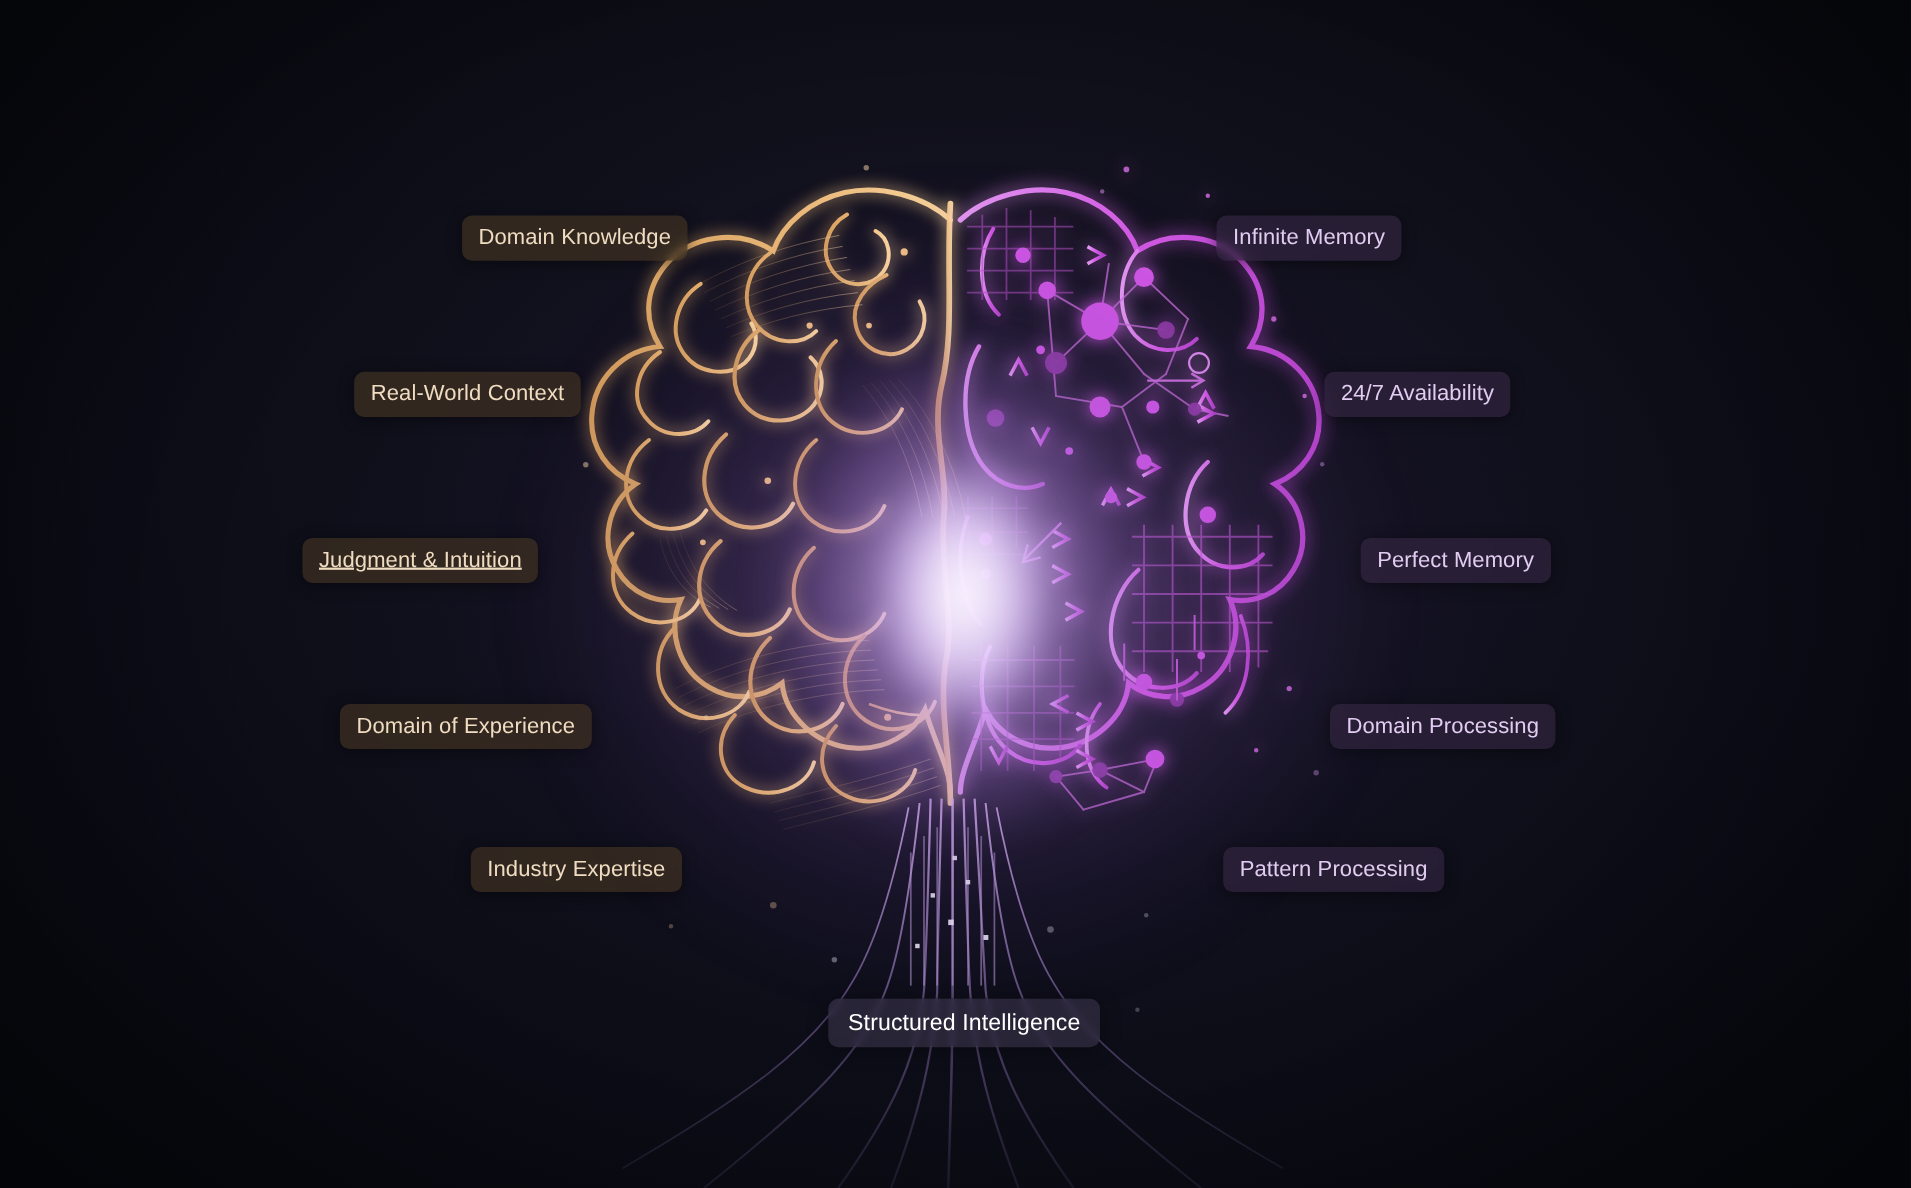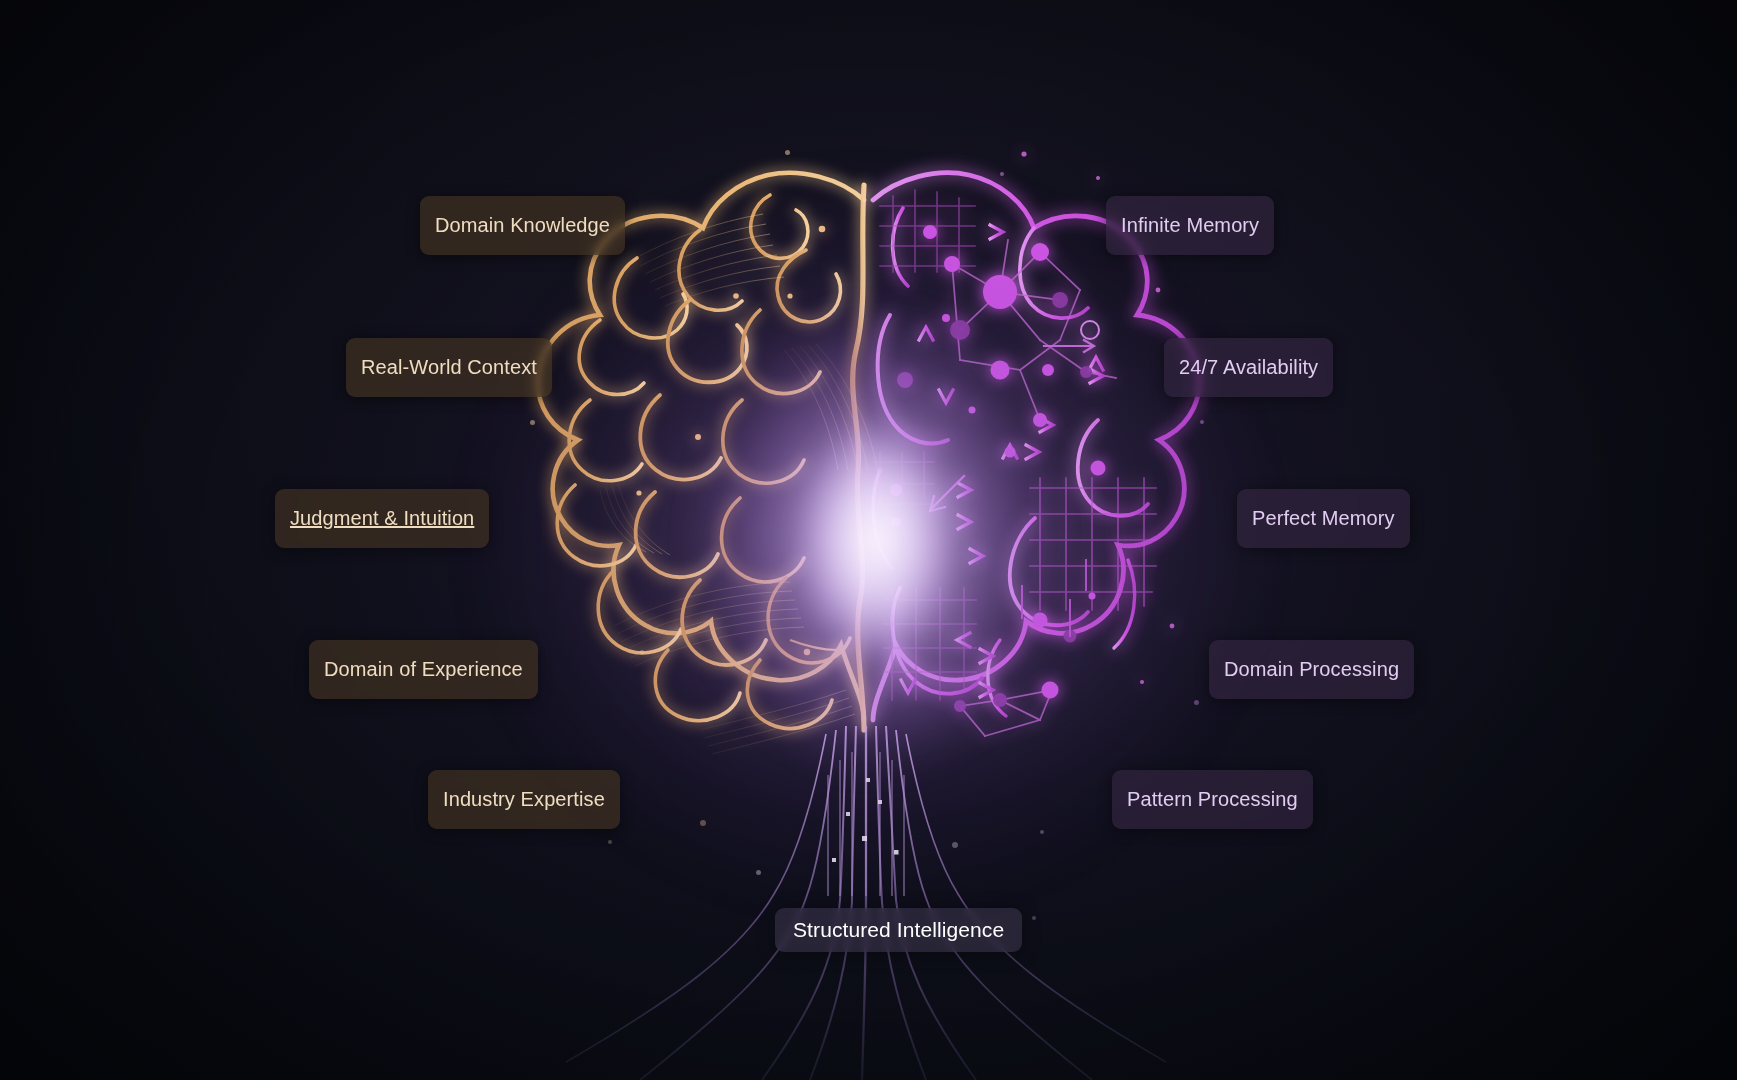--- a/index.html
+++ b/index.html
@@ -28,21 +28,21 @@
     filter:blur(22px);}
   #glow-core{width:150px;height:230px;margin-left:8px;
     background:radial-gradient(ellipse at 50% 50%, rgba(255,253,255,0.95) 0%, rgba(238,222,255,0.75) 35%, rgba(190,150,235,0.30) 68%, rgba(0,0,0,0) 88%);
     filter:blur(14px);}
 
   
   #art{position:absolute;left:0;top:0;width:1737px;height:1080px;}
 
   
   .pill{position:absolute;display:inline-flex;align-items:center;
-        height:59px;padding:0 15px;border-radius:9px;
+        height:41px;padding:0 15px;border-radius:9px;
         font-size:20px;letter-spacing:0.1px;white-space:nowrap;
         backdrop-filter:blur(3px);}
   .pill.left{background:rgba(62,48,33,0.72);color:#f0dcc0;
              box-shadow:0 2px 14px rgba(0,0,0,0.45);}
   .pill.right{background:rgba(48,36,62,0.72);color:#e2cdf2;
               box-shadow:0 2px 14px rgba(0,0,0,0.45);}
   .pill.center{background:rgba(58,52,74,0.62);color:#ffffff;
                box-shadow:0 2px 18px rgba(0,0,0,0.4);height:44px;
                font-size:21px;padding:0 18px;}
 
@@ -425,28 +425,28 @@
     <div class="speck" style="left:756px;top:870px;width:5px;height:5px;background:rgba(200,195,215,0.45);"></div>
     <div class="speck" style="left:1040px;top:830px;width:4px;height:4px;background:rgba(190,190,215,0.35);"></div>
     <div class="speck" style="left:1032px;top:916px;width:4px;height:4px;background:rgba(190,190,215,0.3);"></div>
     <div class="speck" style="left:608px;top:840px;width:4px;height:4px;background:rgba(205,170,135,0.35);"></div>
   </div>
 
   <div id="vignette"></div>
 
   <div id="left-labels">
       <div class="pill left" style="left: 420px; top: 196px;">Domain Knowledge</div>
-      <div class="pill left" style="left: 322px; top: 338px; margin-left: 24px;">Real-World Context</div>
+      <div class="pill left" style="left: 322px; top: 338px;">Real-World Context</div>
       <div class="pill left" style="left: 275px; top: 489px; text-decoration: underline;">Judgment &amp; Intuition</div>
       <div class="pill left" style="left: 309px; top: 640px;">Domain of Experience</div>
       <div class="pill left" style="left: 428px; top: 770px;">Industry Expertise</div>
     </div>
   <div id="right-labels">
       <div class="pill right" style="left: 1106px; top: 196px;">Infinite Memory</div>
-      <div class="pill right" style="left: 1164px; top: 338px;">24/7 Availability</div>
+      <div class="pill right" style="left: 1204px; top: 338px;">24/7 Availability</div>
       <div class="pill right" style="left: 1237px; top: 489px; text-align: right;">Perfect Memory</div>
       <div class="pill right" style="left: 1209px; top: 640px;">Domain Processing</div>
       <div class="pill right" style="left: 1112px; top: 770px;">Pattern Processing</div>
     </div>
 
-  <div class="pill center" id="center-label" style="left: 753px; top: 908px; margin-left: 22px;">Structured Intelligence</div>
+  <div class="pill center" id="center-label" style="left: 753px; top: 908px;">Structured Intelligence</div>
 
 </div>
 
 </body></html>

